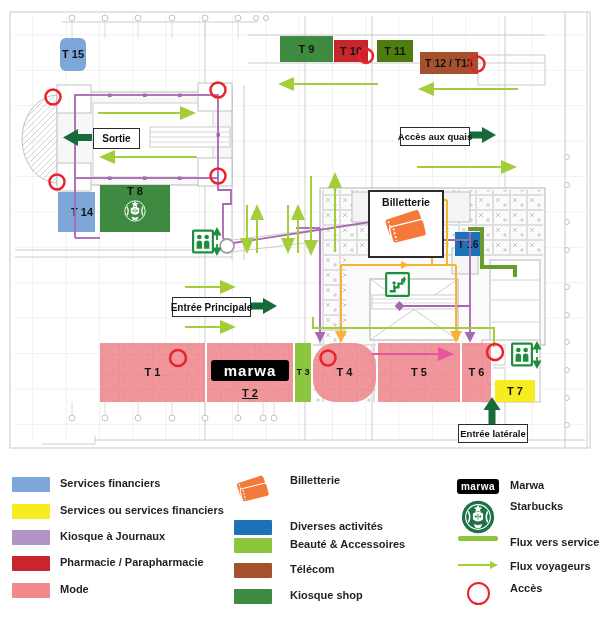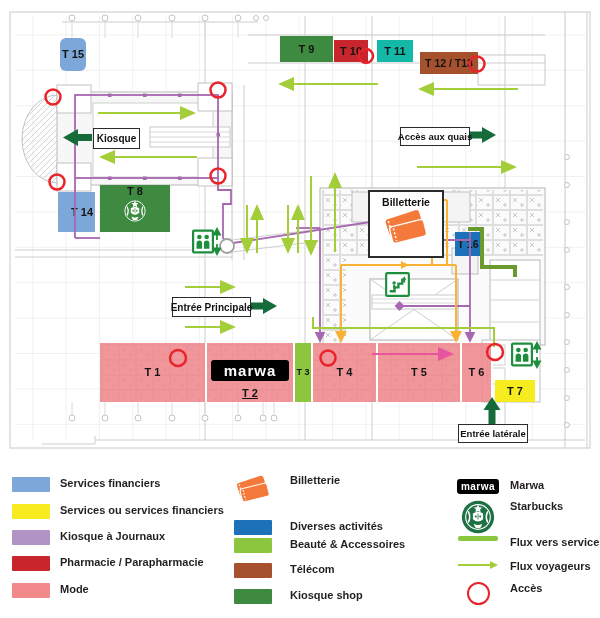--- a/index.html
+++ b/index.html
@@ -9,28 +9,28 @@
   .layer{position:absolute;left:0;top:0;}
   
   .t{position:absolute;display:flex;align-items:center;justify-content:center;
      font-weight:bold;font-size:11px;color:#141414;white-space:nowrap;line-height:1;}
   .t15{left:60px;top:38px;width:26px;height:33px;background:#7DA7D8;border-radius:6px;}
   .t14{left:58px;top:192px;width:26px;height:40px;background:#7DA7D8;padding-left:11px;}
   .t8 {left:100px;top:185px;width:70px;height:47px;background:#3D8A40;flex-direction:column;justify-content:flex-start;text-align:center;}
   .t8 .tl{margin-top:1px;}
   .t9 {left:280px;top:36px;width:53px;height:26px;background:#3D8A40;}
   .t10{left:334px;top:40px;width:34px;height:22px;background:#C9252C;}
-  .t11{left:377px;top:40px;width:36px;height:22px;background:#14b8a6;}
+  .t11{left:377px;top:40px;width:36px;height:22px;background:#4d7c0f;}
   .t12{left:420px;top:40px;width:58px;height:22px;background:#A5512E;font-size:10.5px;margin-top:12px;}
   .t16{left:455px;top:232px;width:26px;height:24px;background:#1D71B8;font-size:10.5px;}
   .pink{background:rgba(239,137,141,.88);}
   .t1{left:100px;top:343px;width:105px;height:59px;}
   .t2{left:207px;top:343px;width:86px;height:59px;flex-direction:column;justify-content:flex-start;}
   .t3{left:295px;top:343px;width:16px;height:59px;background:#8CC63F;font-size:9px;}
-  .t4{left:313px;top:343px;width:63px;height:59px;}
+  .t4{left:313px;top:343px;width:63px;height:59px;border-radius:22px;}
   .t5{left:378px;top:343px;width:82px;height:59px;}
   .t6{left:462px;top:343px;width:29px;height:59px;}
   .t7{left:495px;top:380px;width:40px;height:22px;background:#F7EC1F;}
   .sep{position:absolute;top:343px;width:2px;height:59px;background:#fff;}
   .marwa{background:#000;color:#fff;border-radius:3px;display:flex;align-items:center;justify-content:center;
          font-weight:bold;letter-spacing:1px;}
   .t2 .marwa{width:78px;height:21px;margin-top:17px;font-size:15px;}
   .t2 .sub{position:absolute;bottom:3px;left:0;right:0;text-align:center;text-decoration:underline;}
   
   .pbox{position:absolute;background:#fff;border:1.5px solid #2b2b2b;display:flex;align-items:center;
@@ -376,21 +376,21 @@
         <circle cx="218" cy="176" r="7.5"></circle>
       <circle cx="366" cy="56" r="7"></circle>
         <circle cx="477" cy="64" r="7.5"></circle>
       <circle cx="178" cy="358" r="8"></circle>
         <circle cx="328" cy="358" r="7.5"></circle>
       <circle cx="495" cy="352" r="8"></circle>
     </g>
   </svg>
 
   <div class="pbox bx-sortie">
-      <span>Kiosque</span>
+      <span>Sortie</span>
     </div>
   <div class="pbox bx-quais">
       <span>Accès aux quais</span>
     </div>
   <div class="pbox bx-principale">
       <span>Entrée Principale</span>
     </div>
   <div class="pbox bx-laterale">
       <span>Entrée latérale</span>
     </div>

